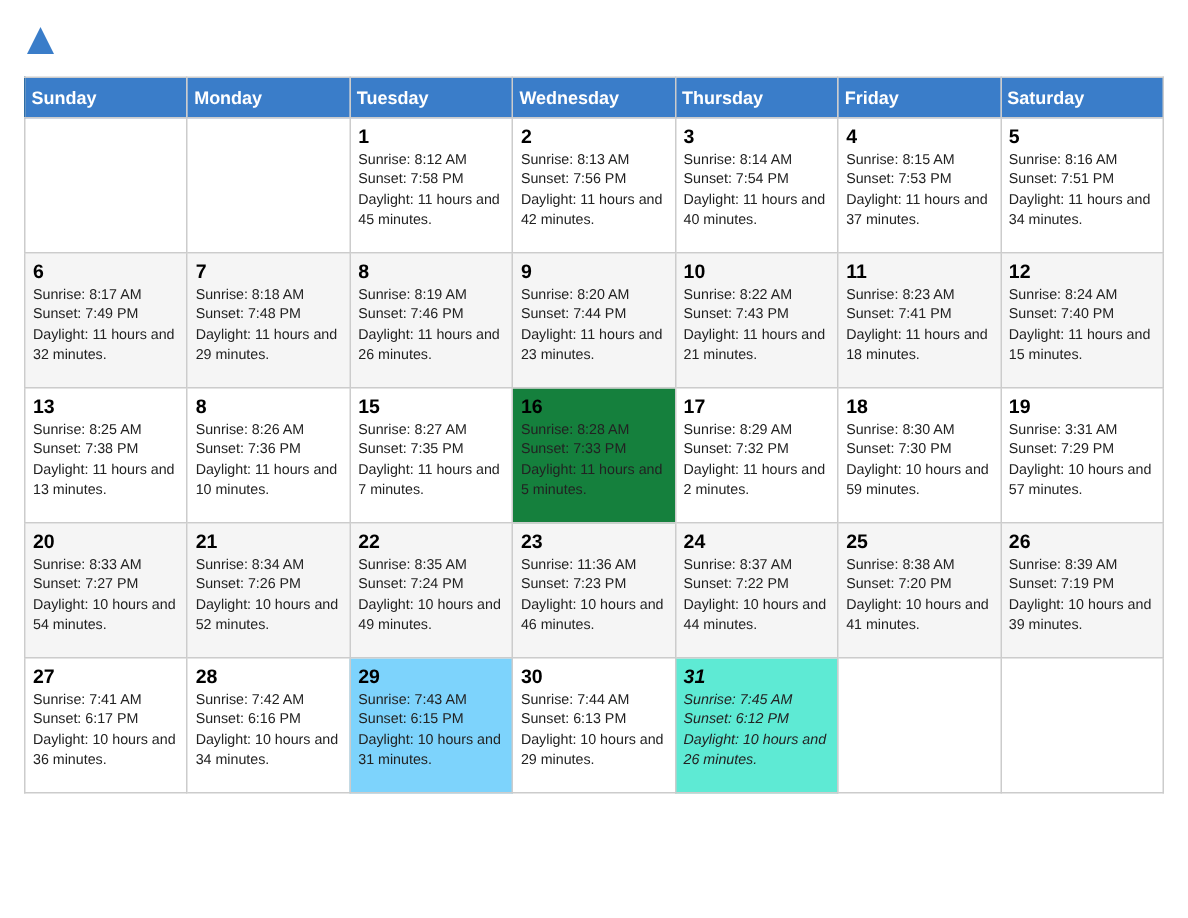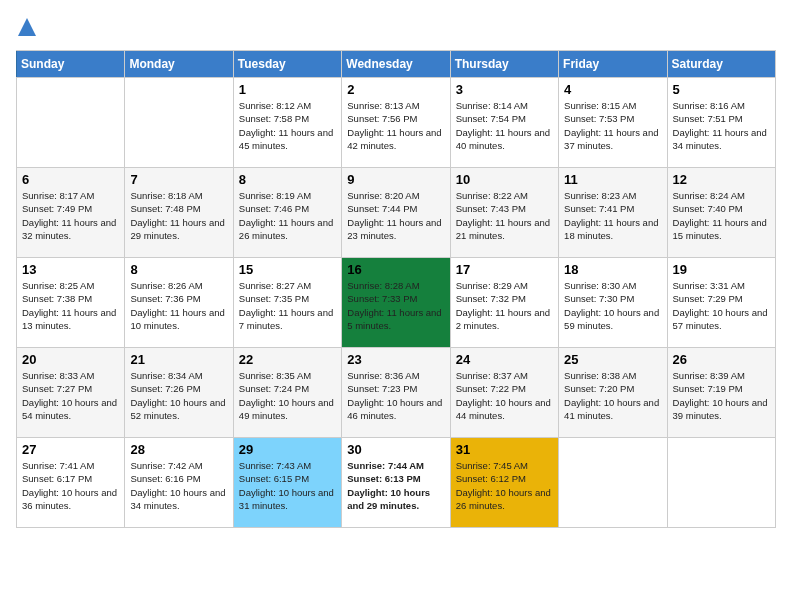--- a/index.html
+++ b/index.html
@@ -255,21 +255,21 @@
 Daylight: 10 hours and 52 minutes.</div>
         </td>
         <td style="background-color: rgb(245, 245, 245);">
           <div class="day-num">22</div>
           <div class="day-info" style="white-space: pre-line;">Sunrise: 8:35 AM
 Sunset: 7:24 PM
 Daylight: 10 hours and 49 minutes.</div>
         </td>
         <td style="background-color: rgb(245, 245, 245);">
           <div class="day-num">23</div>
-          <div class="day-info" style="white-space: pre-line;">Sunrise: 8:36 AM
+          <div class="day-info" style="white-space: pre-line;">Sunrise: 11:36 AM
 Sunset: 7:23 PM
 Daylight: 10 hours and 46 minutes.</div>
         </td>
         <td style="background-color: rgb(245, 245, 245); margin-top: 36px;">
           <div class="day-num">24</div>
           <div class="day-info" style="white-space: pre-line;">Sunrise: 8:37 AM
 Sunset: 7:22 PM
 Daylight: 10 hours and 44 minutes.</div>
         </td>
         <td style="background-color: rgb(245, 245, 245);">
@@ -299,25 +299,25 @@
 Daylight: 10 hours and 34 minutes.</div>
         </td>
         <td style="background-color: #7dd3fc;">
           <div class="day-num">29</div>
           <div class="day-info" style="white-space: pre-line;">Sunrise: 7:43 AM
 Sunset: 6:15 PM
 Daylight: 10 hours and 31 minutes.</div>
         </td>
         <td style="background-color: rgb(255, 255, 255);">
           <div class="day-num">30</div>
-          <div class="day-info" style="white-space: pre-line; font-weight: bold;">Sunrise: 7:44 AM
+          <div class="day-info" style="white-space: pre-line;">Sunrise: 7:44 AM
 Sunset: 6:13 PM
 Daylight: 10 hours and 29 minutes.</div>
         </td>
-        <td style="background-color: #eab308;">
+        <td style="background-color: #5eead4; font-style: italic;">
           <div class="day-num">31</div>
           <div class="day-info" style="white-space: pre-line;">Sunrise: 7:45 AM
 Sunset: 6:12 PM
 Daylight: 10 hours and 26 minutes.</div>
         </td>
         <td class="empty-cell"></td>
         <td class="empty-cell"></td>
       </tr>
     </tbody>
 </table>

